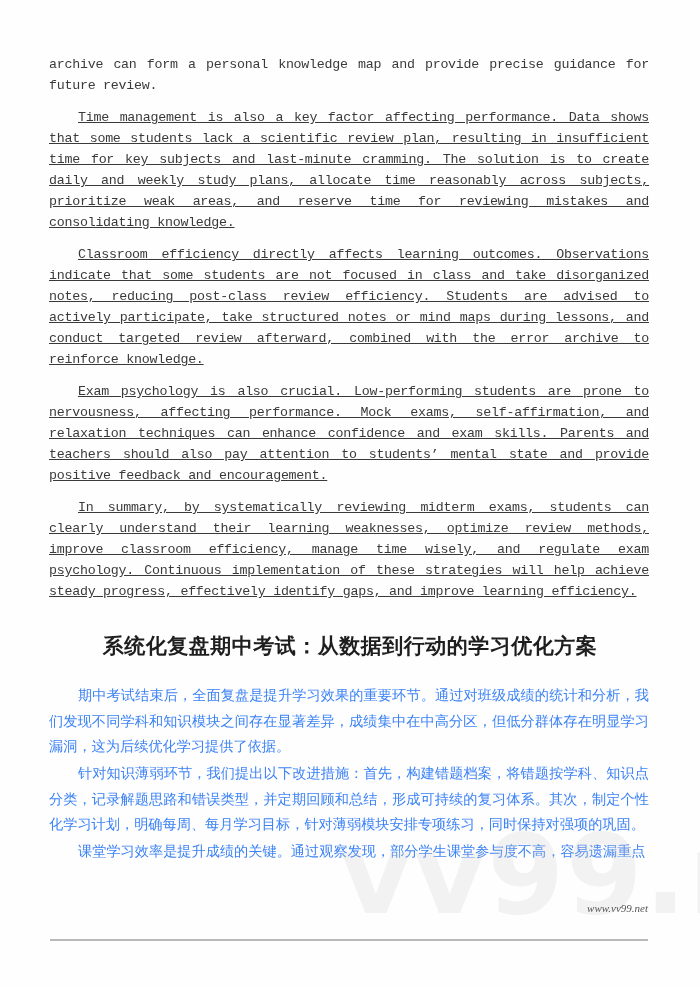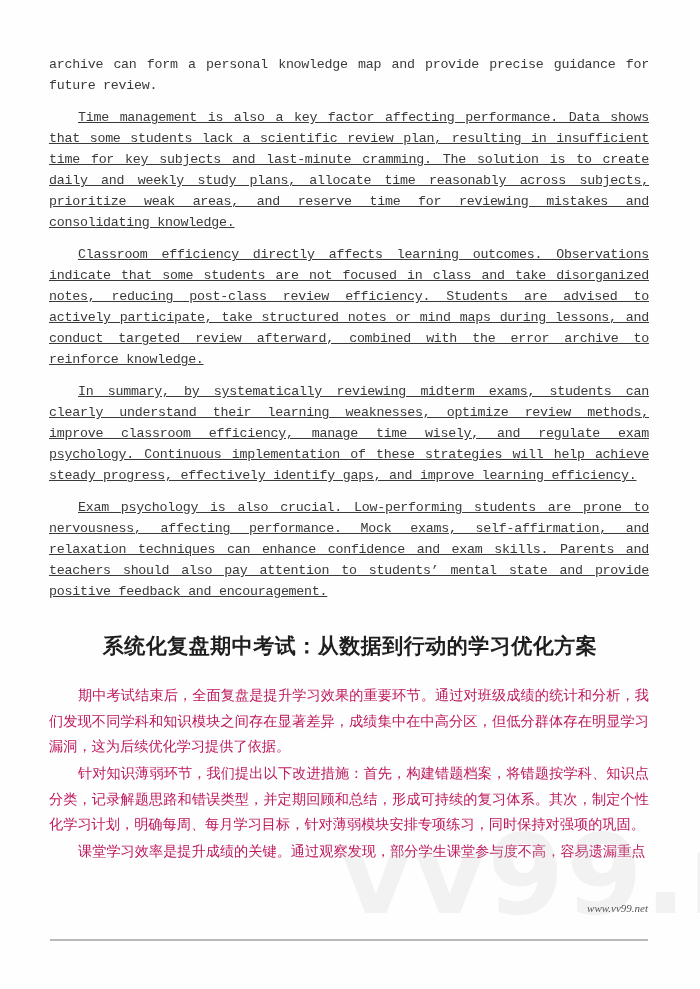--- a/index.html
+++ b/index.html
@@ -24,21 +24,21 @@
     font-size: 21px;
     font-weight: bold;
     color: #1e1e1e;
     letter-spacing: 0.5px;
   }
   .cn-body { position: absolute; left: 49px; top: 683px; width: 600px; }
   .cn-para {
     font-family: "DejaVu Serif", serif;
     font-size: 14.2px;
     line-height: 25.5px;
-    color: #be185d;
+    color: #3b82f6;
     text-align: justify;
     margin: 0 0 1.5px 0;
     text-indent: 29px;
   }
   .watermark {
     position: absolute; left: 340px; top: 820px;
     font-family: "DejaVu Sans", sans-serif;
     font-weight: bold;
     font-size: 110px;
     color: rgba(200,200,200,0.22);
@@ -57,22 +57,22 @@
 </style>
 </head>
 <body>
 
 <div class="page">
 
   <div class="content">
     <p class="en-para">archive can form a personal knowledge map and provide precise guidance for future review.</p>
     <p class="en-para indent">Time management is also a key factor affecting performance. Data shows that some students lack a scientific review plan, resulting in insufficient time for key subjects and last-minute cramming. The solution is to create daily and weekly study plans, allocate time reasonably across subjects, prioritize weak areas, and reserve time for reviewing mistakes and consolidating knowledge.</p>
     <p class="en-para indent">Classroom efficiency directly affects learning outcomes. Observations indicate that some students are not focused in class and take disorganized notes, reducing post-class review efficiency. Students are advised to actively participate, take structured notes or mind maps during lessons, and conduct targeted review afterward, combined with the error archive to reinforce knowledge.</p>
+    <p class="en-para indent">Exam psychology is also crucial. Low-performing students are prone to nervousness, affecting performance. Mock exams, self-affirmation, and relaxation techniques can enhance confidence and exam skills. Parents and teachers should also pay attention to students’ mental state and provide positive feedback and encouragement.</p>
     <p class="en-para indent">In summary, by systematically reviewing midterm exams, students can clearly understand their learning weaknesses, optimize review methods, improve classroom efficiency, manage time wisely, and regulate exam psychology. Continuous implementation of these strategies will help achieve steady progress, effectively identify gaps, and improve learning efficiency.</p>
-    <p class="en-para indent">Exam psychology is also crucial. Low-performing students are prone to nervousness, affecting performance. Mock exams, self-affirmation, and relaxation techniques can enhance confidence and exam skills. Parents and teachers should also pay attention to students’ mental state and provide positive feedback and encouragement.</p>
   </div>
 
   <div class="cn-title">系统化复盘期中考试：从数据到行动的学习优化方案</div>
 
   <div class="cn-body">
     <p class="cn-para">期中考试结束后，全面复盘是提升学习效果的重要环节。通过对班级成绩的统计和分析，我们发现不同学科和知识模块之间存在显著差异，成绩集中在中高分区，但低分群体存在明显学习漏洞，这为后续优化学习提供了依据。</p>
     <p class="cn-para">针对知识薄弱环节，我们提出以下改进措施：首先，构建错题档案，将错题按学科、知识点分类，记录解题思路和错误类型，并定期回顾和总结，形成可持续的复习体系。其次，制定个性化学习计划，明确每周、每月学习目标，针对薄弱模块安排专项练习，同时保持对强项的巩固。</p>
     <p class="cn-para">课堂学习效率是提升成绩的关键。通过观察发现，部分学生课堂参与度不高，容易遗漏重点</p>
   </div>
 

